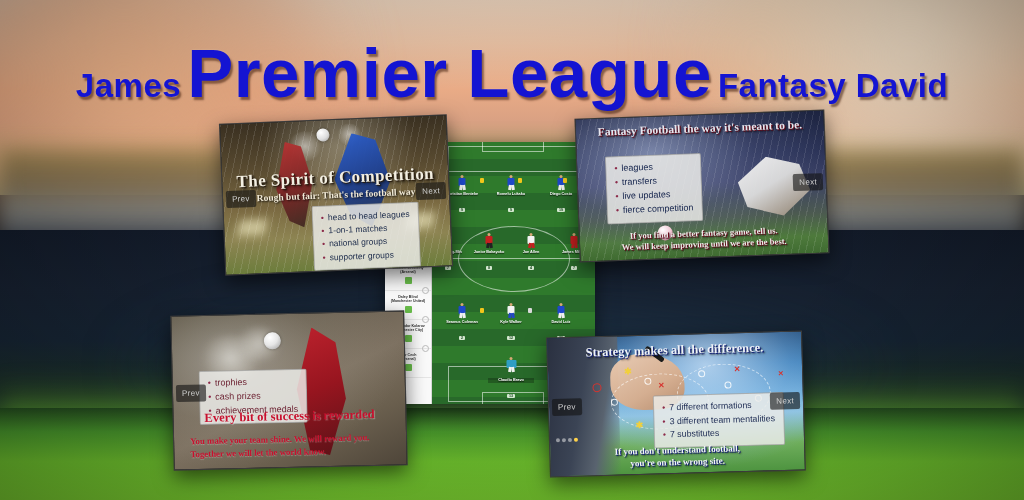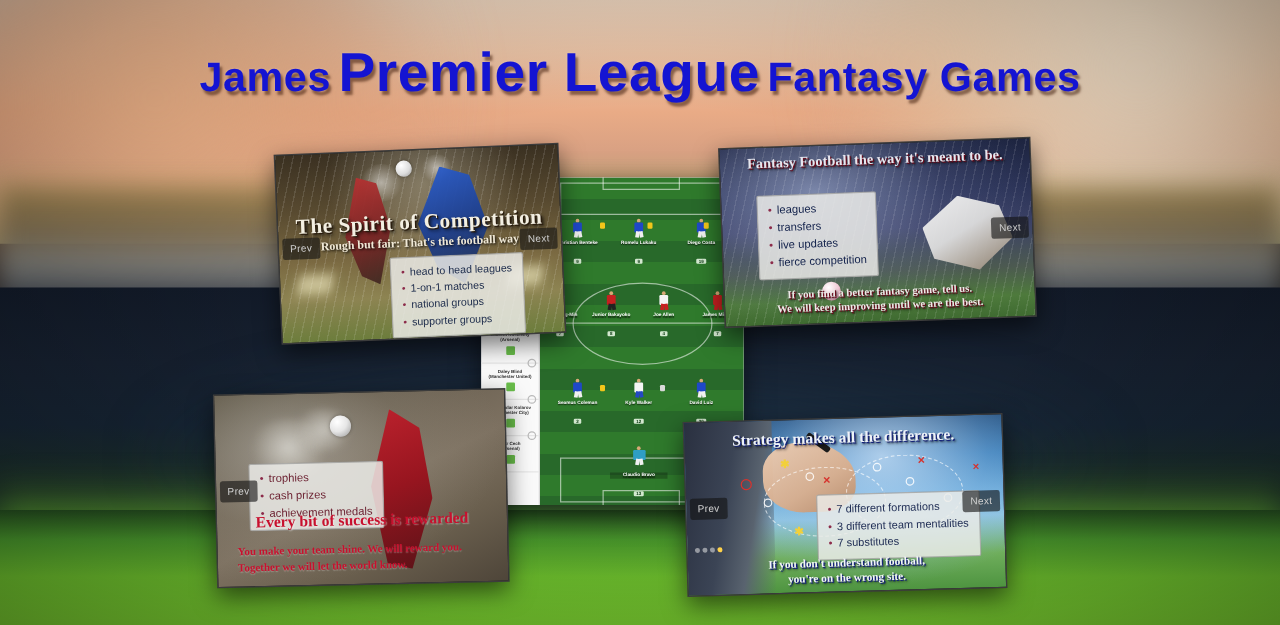--- a/index.html
+++ b/index.html
@@ -30,21 +30,21 @@
     background:linear-gradient(180deg,rgba(90,170,45,0) 0%,rgba(110,190,50,.75) 70%,rgba(118,200,50,.9) 100%);
     filter:blur(12px);}
   .bg-vignette{position:absolute;inset:0;
     background:radial-gradient(ellipse at 50% 48%,rgba(0,0,0,0) 42%,rgba(0,0,0,.22) 82%,rgba(0,0,0,.35) 100%);}
 
   
   #headline{position:absolute;left:0;right:0;top:34px;text-align:center;white-space:nowrap;
     color:#1414d2;font-weight:bold;font-family:"Liberation Sans",sans-serif;
     text-shadow:2px 3px 2px rgba(60,25,10,.55), 0 0 2px rgba(255,255,255,.25);letter-spacing:.5px;}
   #headline .small{font-size:33px;}
-  #headline .big{font-size:44px;margin:0 6px;}
+  #headline .big{font-size:69px;margin:0 6px;}
 
   
   .card{position:absolute;overflow:hidden;box-shadow:0 7px 20px rgba(0,0,0,.55);
     background:#222;border:1px solid rgba(255,255,255,.12);}
   .card .photo{position:absolute;inset:0;}
   .navbtn{position:absolute;top:50%;transform:translateY(-50%);background:rgba(20,20,20,.62);
     color:#cfcfcf;font-size:8px;padding:4px 6px;border-radius:2px;letter-spacing:.3px;}
   .navbtn.prev{left:3px;} .navbtn.next{right:3px;}
   .bulletbox{position:absolute;background:rgba(236,236,232,.84);border:1px solid rgba(120,120,120,.5);
     padding:5px 8px;border-radius:2px;}
@@ -152,21 +152,21 @@
     <div class="bg-sky-warm2"></div>
     <div class="bg-stand"></div>
     <div class="bg-dark"></div>
     <div class="bg-dark-glow"></div>
     <div class="bg-grass-soft"></div>
     <div class="bg-grass"></div>
     <div class="bg-vignette"></div>
   </div>
 
   <div id="headline">
-    <span class="small">James</span><span class="big">Premier League</span><span class="small">Fantasy Games</span>
+    <span class="small">James</span><span class="big">Premier League</span><span class="small">Fantasy David</span>
   </div>
 
   <div id="pitchapp">
     <div id="pitch">
       <div class="pline" style="left:18px;top:4px;width:128px;height:24px;"></div>
       <div class="pline" style="left:52px;top:-2px;width:60px;height:10px;"></div>
       <div class="pline" style="left:28px;top:84px;width:110px;height:64px;border-radius:50%;"></div>
       <div class="pline" style="left:18px;bottom:2px;width:128px;height:34px;"></div>
       <div class="pline" style="left:52px;bottom:-4px;width:60px;height:14px;"></div>
       <div class="pline" style="left:0;top:116px;width:166px;height:0;border-width:1px 0 0 0;"></div>

